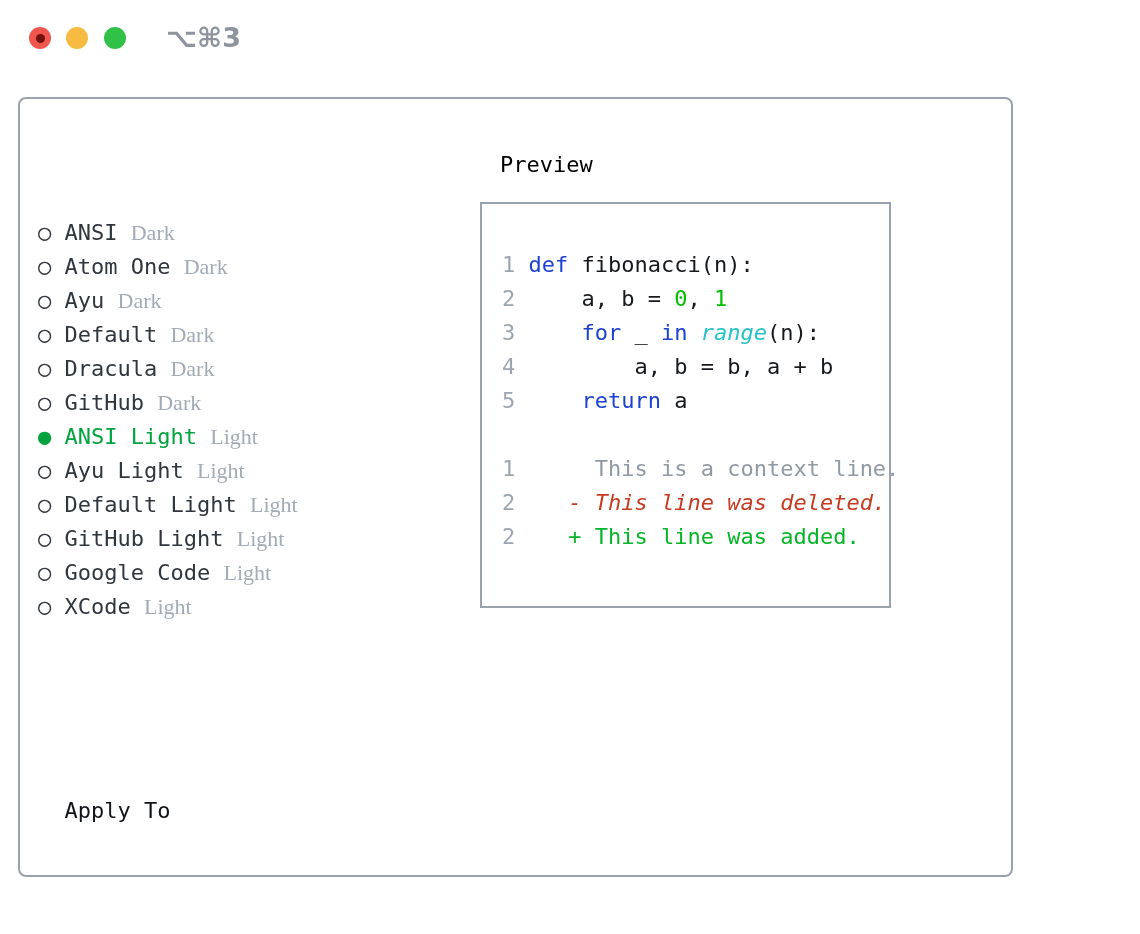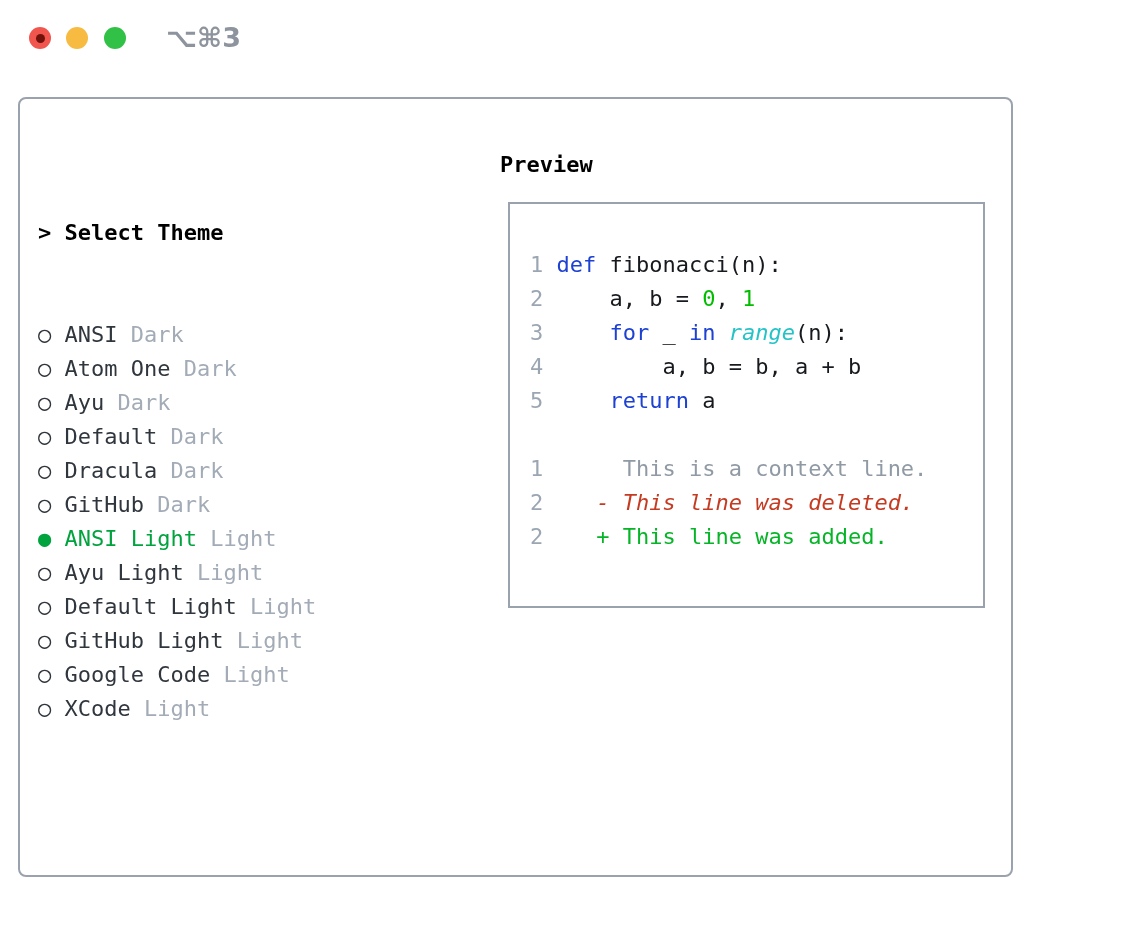--- a/index.html
+++ b/index.html
@@ -34,30 +34,30 @@
   }
   .left-col{
     position:absolute;left:18px;top:49px;
     font-size:22px;line-height:34px;white-space:pre;color:var(--item-text);
   }
   .line{min-height:34px;white-space:pre;}
   .header{font-weight:bold;color:var(--header-text);}
   .focus-marker{font-weight:bold;color:var(--header-text);}
   .seg-item{color:var(--item-text);}
   .seg-green{color:var(--selected-green);}
-  .seg-variant{color:var(--muted-text);}
+  .seg-variant{color:var(--muted-text);font-family:Liberation Serif, serif;}
   .apply-title{padding-left:2ch;color:#101418;}
   .spacer{height:34px;}
   
   .preview-title{
     position:absolute;left:480px;top:49px;
-    font-size:22px;line-height:34px;font-weight:bold;color:var(--header-text);
+    font-size:22px;line-height:34px;font-weight:normal;color:var(--header-text);
   }
   .preview-box{
-    position:absolute;left:488px;top:103px;width:477px;height:406px;
+    position:absolute;left:460px;top:103px;width:411px;height:406px;
     box-sizing:border-box;border:2px solid var(--border);background:#fff;
   }
   .preview-pre{
     padding:44px 0 0 20px;font-size:22px;line-height:34px;white-space:pre;
   }
   .seg-ln{color:var(--line-number);}
   .seg-kw{color:var(--keyword-blue);}
   .seg-fn{color:var(--builtin-cyan);font-style:italic;}
   .seg-num{color:var(--number-green);}
   .seg-code{color:var(--code-text);}
@@ -75,23 +75,23 @@
       <div class="dot"></div>
     </div>
     <div class="light light-yellow"></div>
     <div class="light light-green"></div>
     <div class="shortcut">⌥⌘3</div>
   </div>
 
   <div class="panel">
 
     <div class="left-col">
-      <div class="line"><span class="focus-marker">&gt;</span><span> </span><span class="header">Select Theme</span></div>
       <div><div class="line"><span class="seg-item">○</span><span> </span><span class="seg-item">ANSI</span><span> </span><span class="seg-variant">Dark</span></div><div class="line"><span class="seg-item">○</span><span> </span><span class="seg-item">Atom One</span><span> </span><span class="seg-variant">Dark</span></div><div class="line"><span class="seg-item">○</span><span> </span><span class="seg-item">Ayu</span><span> </span><span class="seg-variant">Dark</span></div><div class="line"><span class="seg-item">○</span><span> </span><span class="seg-item">Default</span><span> </span><span class="seg-variant">Dark</span></div><div class="line"><span class="seg-item">○</span><span> </span><span class="seg-item">Dracula</span><span> </span><span class="seg-variant">Dark</span></div><div class="line"><span class="seg-item">○</span><span> </span><span class="seg-item">GitHub</span><span> </span><span class="seg-variant">Dark</span></div><div class="line"><span class="seg-green">●</span><span> </span><span class="seg-green">ANSI Light</span><span> </span><span class="seg-variant">Light</span></div><div class="line"><span class="seg-item">○</span><span> </span><span class="seg-item">Ayu Light</span><span> </span><span class="seg-variant">Light</span></div><div class="line"><span class="seg-item">○</span><span> </span><span class="seg-item">Default Light</span><span> </span><span class="seg-variant">Light</span></div><div class="line"><span class="seg-item">○</span><span> </span><span class="seg-item">GitHub Light</span><span> </span><span class="seg-variant">Light</span></div><div class="line"><span class="seg-item">○</span><span> </span><span class="seg-item">Google Code</span><span> </span><span class="seg-variant">Light</span></div><div class="line"><span class="seg-item">○</span><span> </span><span class="seg-item">XCode</span><span> </span><span class="seg-variant">Light</span></div></div>
       <div class="spacer"></div>
+      <div class="line apply-title">Apply To</div>
       
       
       
     </div>
 
     <div class="preview-title">Preview</div>
 
     <div class="preview-box">
       <div class="preview-pre"><div class="line"><span class="seg-ln">1 </span><span class="seg-kw">def</span><span class="seg-code"> fibonacci(n):</span></div><div class="line"><span class="seg-ln">2 </span><span class="seg-code">    a, b = </span><span class="seg-num">0</span><span class="seg-code">, </span><span class="seg-num">1</span></div><div class="line"><span class="seg-ln">3 </span><span class="seg-code">    </span><span class="seg-kw">for</span><span class="seg-code"> _ </span><span class="seg-kw">in</span><span class="seg-code"> </span><span class="seg-fn">range</span><span class="seg-code">(n):</span></div><div class="line"><span class="seg-ln">4 </span><span class="seg-code">        a, b = b, a + b</span></div><div class="line"><span class="seg-ln">5 </span><span class="seg-code">    </span><span class="seg-kw">return</span><span class="seg-code"> a</span></div><div class="line"></div><div class="line"><span class="seg-ln">1 </span><span class="seg-ctx">     This is a context line.</span></div><div class="line"><span class="seg-ln">2 </span><span class="seg-del">   - This line was deleted.</span></div><div class="line"><span class="seg-ln">2 </span><span class="seg-add">   + This line was added.</span></div></div>
     </div>

